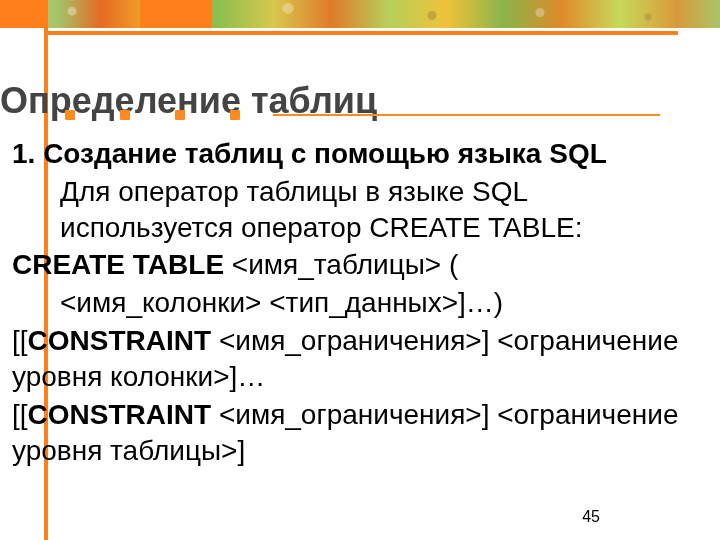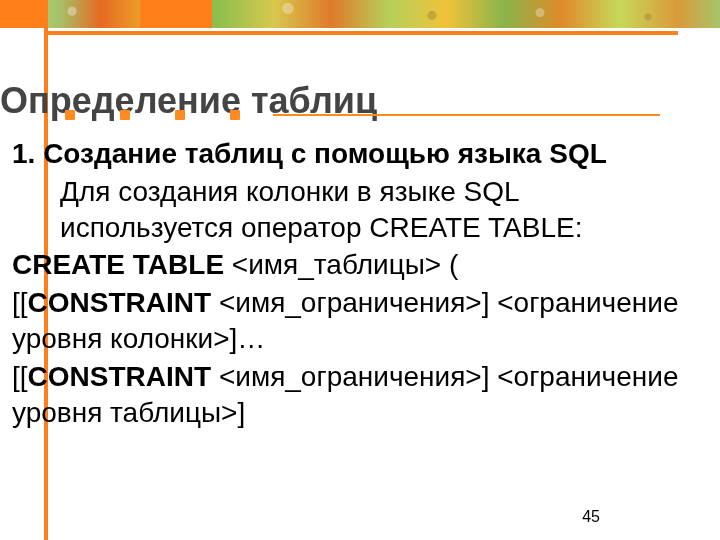--- a/index.html
+++ b/index.html
@@ -146,24 +146,25 @@
     <div class="dot" style="left:55px"></div>
     <div class="dot" style="left:110px"></div>
     <div class="dot" style="left:165px"></div>
     <div class="line"></div>
   </div>
 
   <div class="content">
     <p>
       <span class="bold">1. </span><span class="bold">Создание таблиц с помощью языка SQL</span>
     </p>
-    <p class="indent1">Для создания колонки в языке SQL используется оператор CREATE TABLE:</p>
+    <p class="indent1">Для оператор таблицы в языке SQL используется оператор CREATE TABLE:</p>
     <p>
       <span class="bold">CREATE TABLE</span><span> &lt;имя_таблицы&gt; (</span>
     </p>
+    <p class="indent1">&lt;имя_колонки&gt; &lt;тип_данных&gt;]…)</p>
     <p>
       <span>[[</span><span class="bold">CONSTRAINT</span><span> &lt;имя_ограничения&gt;] &lt;ограничение уровня колонки&gt;]…</span>
     </p>
     <p>
       <span>[[</span><span class="bold">CONSTRAINT</span><span> &lt;имя_ограничения&gt;] &lt;ограничение уровня таблицы&gt;]</span>
     </p>
   </div>
 
   <div class="page-num">45</div>
 </div>

